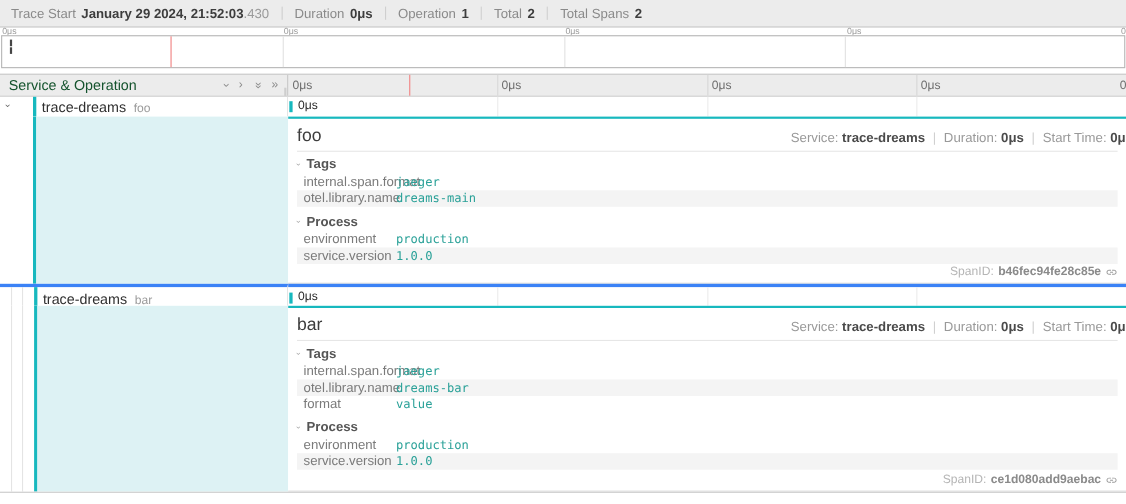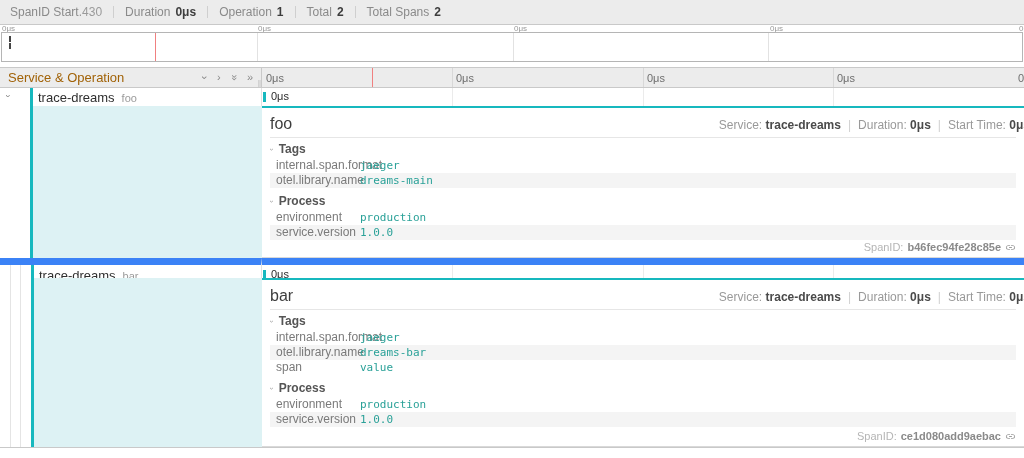--- a/index.html
+++ b/index.html
@@ -21,21 +21,21 @@
              border:1px solid #b5b5b5; }
   .mini-div { position:absolute; top:0; bottom:0; width:1px; background:#e2e2e2; }
   .mini-red { position:absolute; top:0; bottom:0; width:1px; background:#f08080; }
   .mini-tick { position:absolute; width:2px; background:#454545; }
 
   
   .colhead { position:absolute; left:0; top:67px; width:100%; height:21px; background:#ececec;
              border-top:1px solid #c9c9c9; border-bottom:1px solid #c9c9c9; }
   .colhead-left { position:absolute; left:0; top:0; width:262px; height:100%;
                   border-right:1px solid #c9c9c9; display:flex; align-items:center; padding:0 8px; }
-  .colhead-title { font-size:13px; color:#a16207; flex:1; }
+  .colhead-title { font-size:13px; color:#14532d; flex:1; }
   .hicon { color:#8a8a8a; font-size:11px; margin-left:10px; cursor:pointer; line-height:1; }
   .rot90 { display:inline-block; transform:rotate(90deg); }
   .grip { position:absolute; right:1px; bottom:0; color:#bdbdbd; font-size:8px; letter-spacing:-1px; }
   .ruler { position:absolute; left:262px; top:0; right:0; height:100%; }
   .ruler-div { position:absolute; top:0; bottom:0; width:1px; background:#d8d8d8; }
   .ruler-label { position:absolute; top:4px; font-size:11px; color:#6e6e6e; white-space:nowrap; }
   .red-line { position:absolute; top:0; bottom:0; width:1px; background:#f08080; }
 
   
   .row { position:absolute; left:0; width:100%; cursor:pointer; }
@@ -44,21 +44,21 @@
   .row-tl { position:absolute; left:262px; top:0; right:0; height:100%; background:#fff; }
   .tl-grid { position:absolute; top:0; bottom:0; width:1px; background:#ebebeb; }
   .span-tick { position:absolute; left:1px; top:4px; width:3px; height:10px; background:#17b8be; }
   .span-dur { position:absolute; left:9px; top:2px; font-size:11px; color:#2b2b2b; }
   .svc-bar { position:absolute; top:0; bottom:0; width:3px; background:#17b8be; }
   .row-chevron { position:absolute; left:6px; top:3px; color:#666; font-size:9px; }
   .name-text { position:absolute; top:2px; white-space:nowrap; }
   .svc-name { font-size:13px; color:#2f2f2f; }
   .op-name { font-size:11px; color:#9b9b9b; margin-left:7px; }
   .guide { position:absolute; top:0; bottom:0; width:1px; background:#e4e4e4; }
-  .row-border-top { border-top:7px solid #3b82f6; }
+  .row-border-top { border-top:3px solid #3b82f6; }
 
   
   .detail-left { position:absolute; left:0; width:262px; background:#fff; }
   .detail-left .cyan { position:absolute; left:33px; right:0; top:0; bottom:0; background:#ddf2f4; }
   .panel { position:absolute; left:262px; right:0; background:#fff; border-top:2px solid #17b8be;
            border-bottom:1px solid #d9d9d9; padding:4px 8px 0 8px; }
   .ptitle { position:relative; height:26px; border-bottom:1px solid #e6e6e6; margin-bottom:4px; }
   .ptitle .pname { position:absolute; left:0; top:3px; font-size:16px; font-weight:normal; color:#3d3d3d; }
   .pmeta { position:absolute; right:-14px; top:6px; font-size:12px; color:#999; white-space:nowrap; }
   .pmeta b { color:#4a4a4a; }
@@ -78,21 +78,22 @@
 
   .bottom-strip { position:absolute; left:0; top:447px; width:100%; height:11px; background:#fff;
                   border-top:1px solid #c9c9c9; }
 </style>
 </head>
 <body>
 
 <div class="page">
 
   <div class="topbar">
-    <span>SpanID Start</span>
+    <span>Trace Start</span>
+    <b>January 29 2024, 21:52:03</b>
       <span class="suffix">.430</span>
     <span class="sep"></span>
     <span>Duration</span>
     <b>0μs</b>
     <span class="sep"></span>
     <span>Operation</span>
     <b>1</b>
     <span class="sep"></span>
     <span>Total</span>
     <b>2</b>
@@ -249,21 +250,21 @@
     <div class="kv">
       <div class="kv-row">
         <span class="kv-key">internal.span.format</span>
         <span class="kv-val">jaeger</span>
       </div>
       <div class="kv-row alt">
         <span class="kv-key">otel.library.name</span>
         <span class="kv-val">dreams-bar</span>
       </div>
       <div class="kv-row">
-        <span class="kv-key">span</span>
+        <span class="kv-key">format</span>
         <span class="kv-val">value</span>
       </div>
     </div>
     <div class="acc-head">
       <span class="acc-chevron rot90">›</span>
       <span class="acc-title">Process</span>
     </div>
     <div class="kv">
       <div class="kv-row">
         <span class="kv-key">environment</span>

